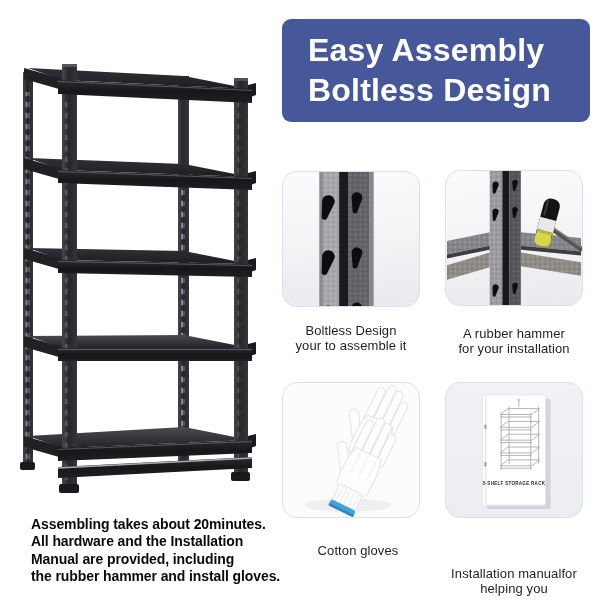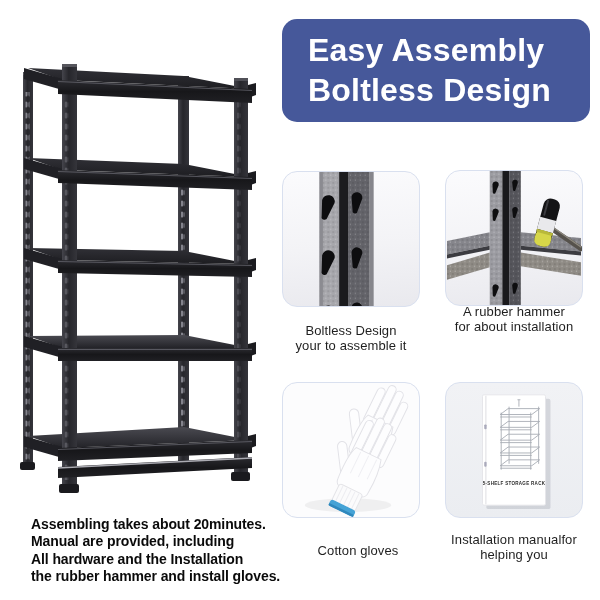--- a/index.html
+++ b/index.html
@@ -4,21 +4,21 @@
 <style>
   html,body{margin:0;padding:0;background:#ffffff;}
   #canvas{
     position:relative;width:600px;height:600px;background:#ffffff;overflow:hidden;
     font-family:"Liberation Sans",sans-serif;
   }
   .abs{position:absolute;}
   
   .banner{
     left:282px;top:19px;width:308px;height:103px;
-    border-radius:15px;box-sizing:border-box;
+    border-radius:9px;box-sizing:border-box;
     padding:11px 0 0 26px;
   }
   .banner-line{
     font-size:32px;font-weight:700;line-height:40px;letter-spacing:.2px;
     white-space:nowrap;
   }
   
   .card{
     width:138px;height:136px;border-radius:15px;box-sizing:border-box;
     border:1.5px solid #d9e0ef;overflow:hidden;margin:0;
@@ -254,32 +254,32 @@
         </g>
       </g>
       <text x="69" y="104" text-anchor="middle" font-size="4.6" font-weight="700" letter-spacing=".3" fill="#2b2b2b" style="font-family:'Liberation Sans',sans-serif">5-SHELF STORAGE RACK</text>
     </svg>
   </figure>
 
   <div class="abs caption" style="left:271px;top:323px">
     <div>Boltless Design</div>
     <div>your to assemble it</div>
   </div>
-  <div class="abs caption" style="left:434px;top:304px">
+  <div class="abs caption" style="left:434px;top:326px">
     <div>A rubber hammer</div>
-    <div>for about installation</div>
+    <div>for your installation</div>
   </div>
   <div class="abs caption" style="left:278px;top:543px">
     <div>Cotton gloves</div>
   </div>
-  <div class="abs caption" style="left:434px;top:532px">
+  <div class="abs caption" style="left:434px;top:566px">
     <div>Installation manualfor</div>
     <div>helping you</div>
   </div>
 
   <div class="abs footnote">
     <div>Assembling takes about 20minutes.</div>
+    <div>All hardware and the Installation</div>
     <div>Manual are provided, including</div>
-    <div>All hardware and the Installation</div>
     <div>the rubber hammer and install gloves.</div>
   </div>
 
 </div>
 
 </body></html>

